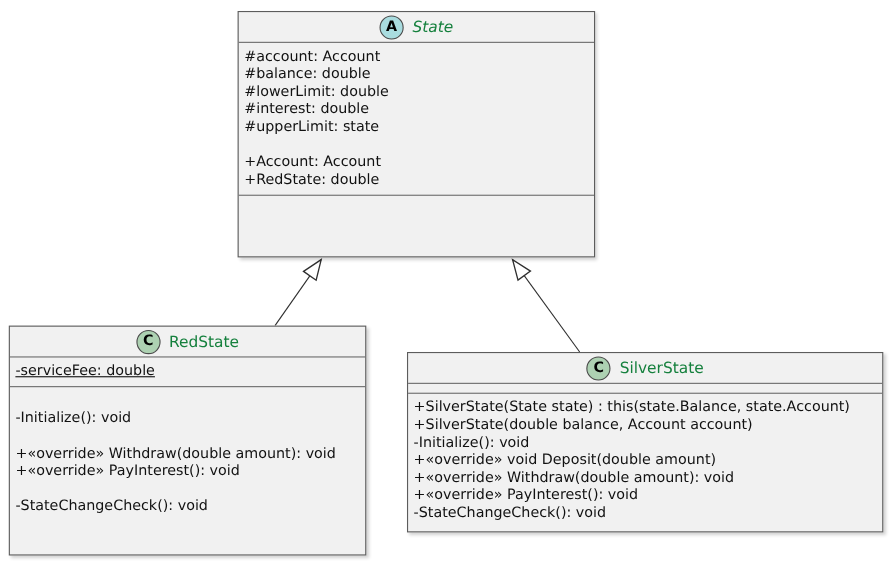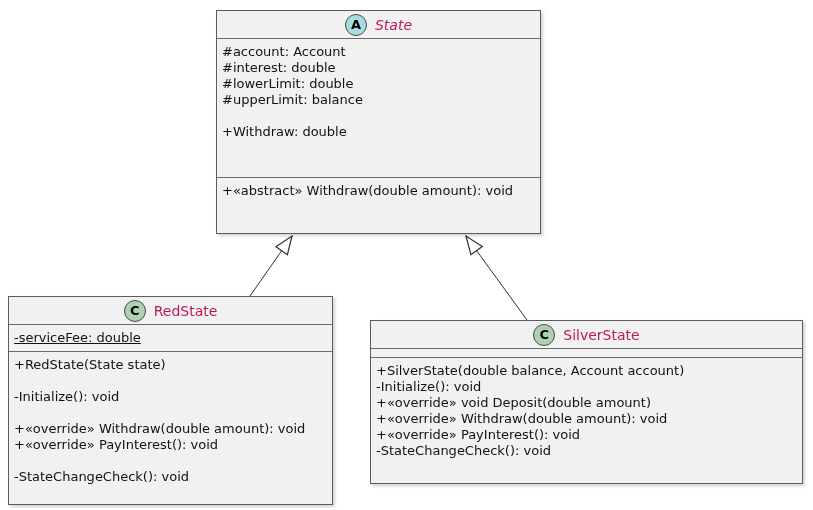--- a/index.html
+++ b/index.html
@@ -42,21 +42,21 @@
     border: 1px solid #4a4a4a;
     font-size: 13px;
     font-weight: bold;
     line-height: 20px;
     text-align: center;
     color: #000000;
     flex: 0 0 22px;
   }
   .class-title {
     font-size: 14px;
-    color: #be185d;
+    color: #15803d;
   }
   .class-title.italic { font-style: italic; }
   .compartment {
     box-sizing: border-box;
     border-top: 1px solid #6b6b6b;
     padding: 5px 6px 4px 5px;
     font-size: 13px;
     line-height: 16px;
     white-space: nowrap;
     overflow: hidden;
@@ -99,58 +99,59 @@
     <line x1="527" y1="320" x2="466" y2="236" stroke="#2f2f2f" stroke-width="1" marker-end="url(#hollow-triangle)"></line>
   </svg>
 
   <div class="uml-class" id="box-state">
     <div class="uml-header">
       <span class="spot-circle" style="background-color: rgb(169, 220, 223);">A</span>
       <span class="class-title italic">State</span>
     </div>
     <div class="compartment attrs">
         <div class="member-row">#account: Account</div>
+        <div class="member-row">#balance: double</div>
+        <div class="member-row">#lowerLimit: double</div>
         <div class="member-row">#interest: double</div>
-        <div class="member-row">#lowerLimit: double</div>
-        <div class="member-row">#upperLimit: balance</div>
+        <div class="member-row">#upperLimit: state</div>
         <div class="member-row">&nbsp;</div>
-        <div class="member-row">+Withdraw: double</div>
+        <div class="member-row">+Account: Account</div>
+        <div class="member-row">+RedState: double</div>
       </div>
     <div class="compartment methods">
-        <div class="member-row">+«abstract» Withdraw(double amount): void</div>
       </div>
   </div>
 
   <div class="uml-class" id="box-redstate">
     <div class="uml-header">
       <span class="spot-circle" style="background-color: rgb(173, 209, 178);">C</span>
       <span class="class-title">RedState</span>
     </div>
     <div class="compartment attrs">
         <div class="member-row">-serviceFee: double</div>
       </div>
     <div class="compartment methods">
-        <div class="member-row">+RedState(State state)</div>
         <div class="member-row">&nbsp;</div>
         <div class="member-row">-Initialize(): void</div>
         <div class="member-row">&nbsp;</div>
         <div class="member-row">+«override» Withdraw(double amount): void</div>
         <div class="member-row">+«override» PayInterest(): void</div>
         <div class="member-row">&nbsp;</div>
         <div class="member-row">-StateChangeCheck(): void</div>
       </div>
   </div>
 
   <div class="uml-class" id="box-silverstate">
     <div class="uml-header">
       <span class="spot-circle" style="background-color: rgb(173, 209, 178);">C</span>
       <span class="class-title">SilverState</span>
     </div>
     <div class="compartment attrs"></div>
     <div class="compartment methods">
+        <div class="member-row">+SilverState(State state) : this(state.Balance, state.Account)</div>
         <div class="member-row">+SilverState(double balance, Account account)</div>
         <div class="member-row">-Initialize(): void</div>
         <div class="member-row">+«override» void Deposit(double amount)</div>
         <div class="member-row">+«override» Withdraw(double amount): void</div>
         <div class="member-row">+«override» PayInterest(): void</div>
         <div class="member-row">-StateChangeCheck(): void</div>
       </div>
   </div>
 
 </div>

